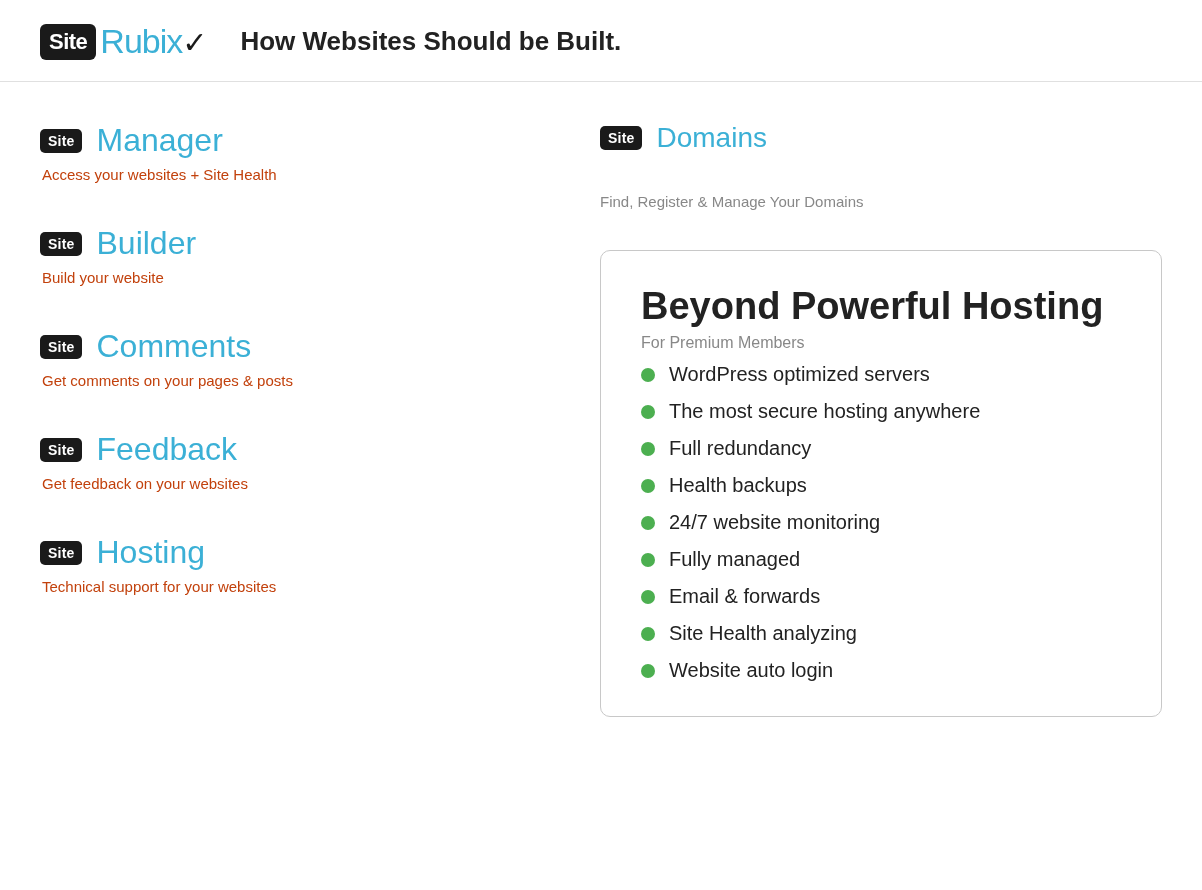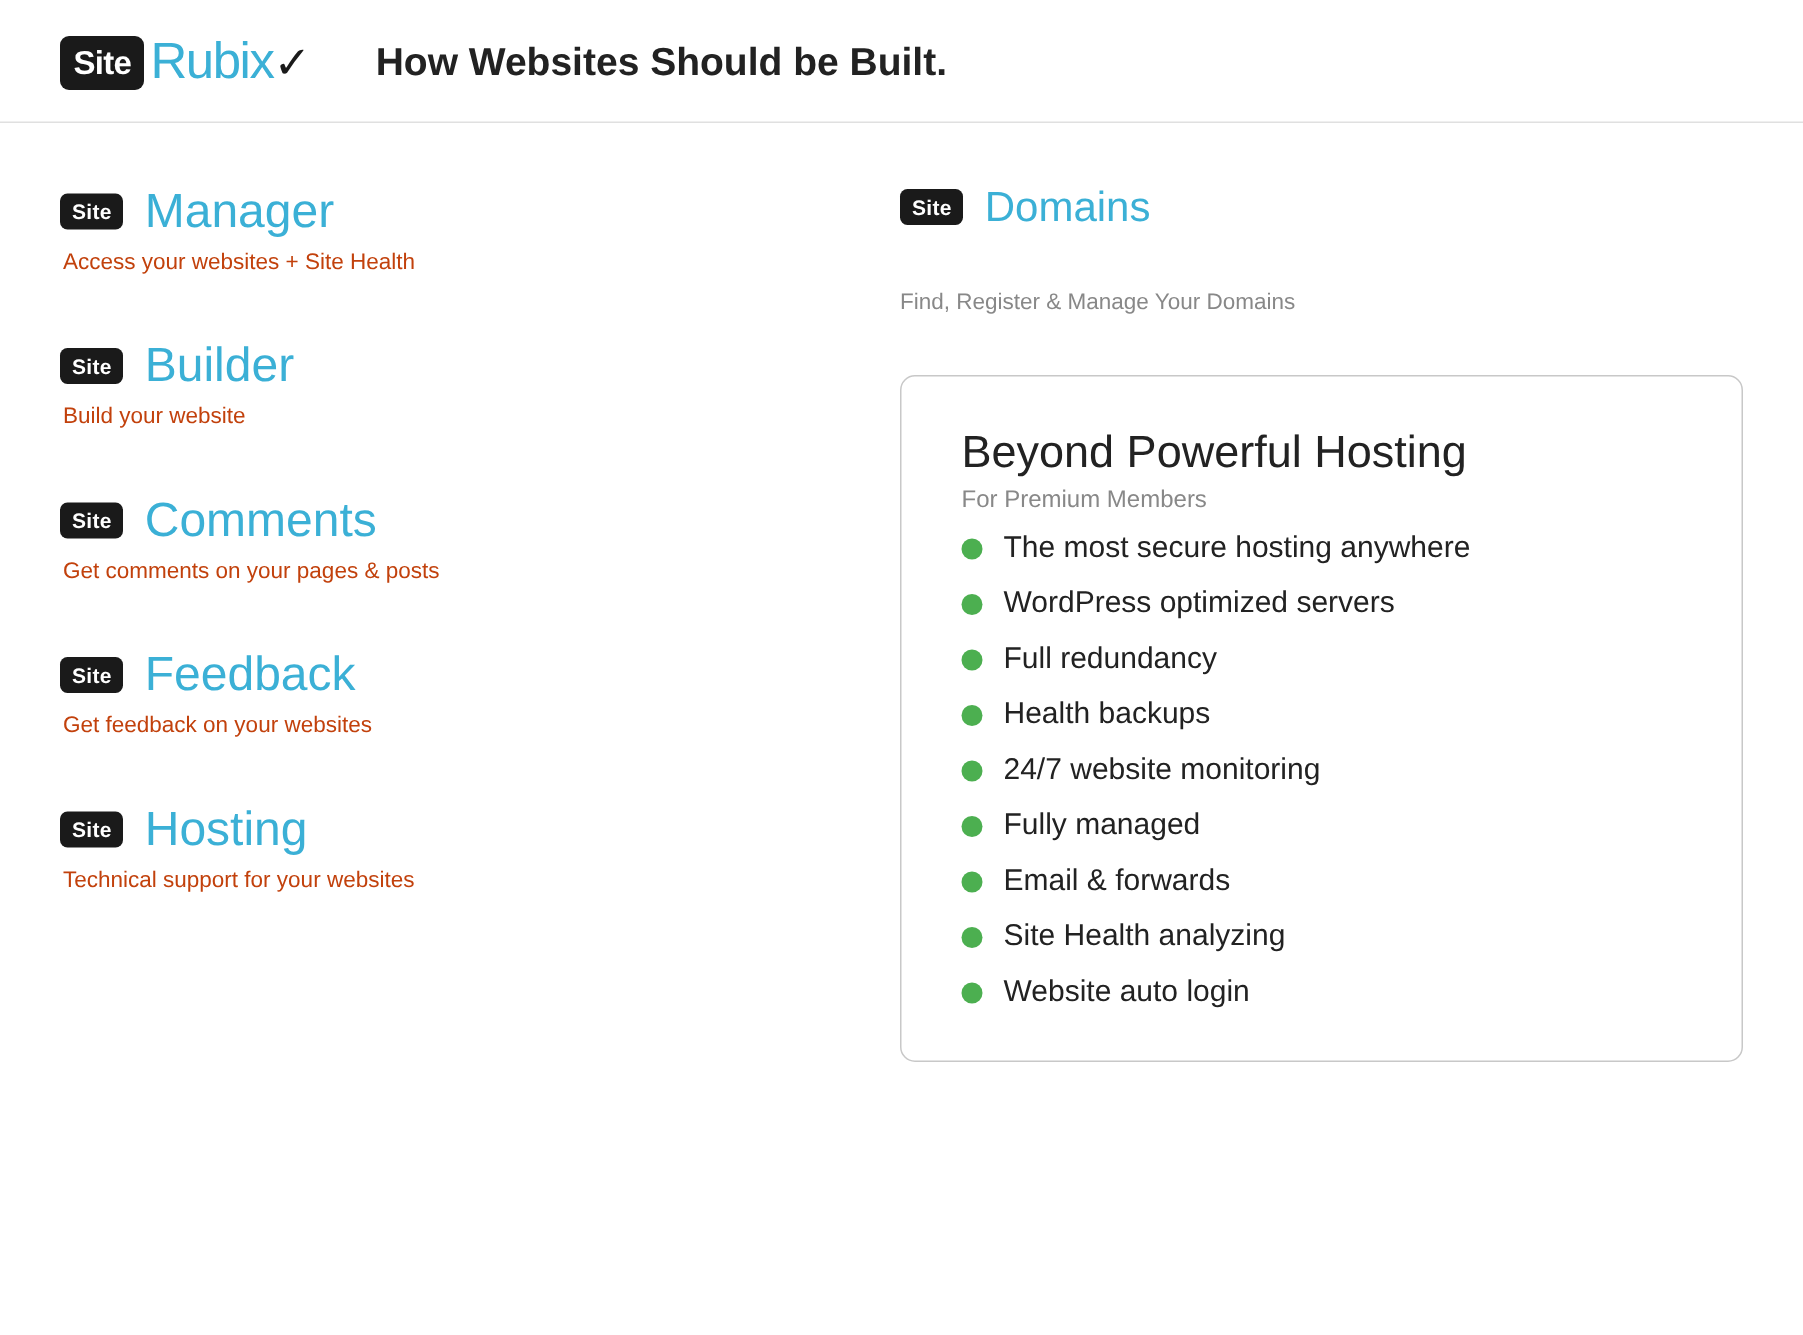--- a/index.html
+++ b/index.html
@@ -41,21 +41,21 @@
       letter-spacing: -1px;
     }
     .logo-rubix .check-mark {
       color: #1a1a1a;
       font-size: 30px;
     }
     .header-tagline {
       font-size: 26px;
       font-weight: 700;
       color: #222;
-      margin-left: 22px;
+      margin-left: 12px;
     }
 
     
     .main {
       display: flex;
       padding: 40px 40px 40px 40px;
       gap: 0;
     }
 
     
@@ -140,22 +140,22 @@
 
     
     .hosting-card {
       border: 1.5px solid #c8c8c8;
       border-radius: 10px;
       padding: 34px 40px 34px 40px;
       background: #fff;
     }
 
     .hosting-card-title {
-      font-size: 30px;
-      font-weight: 400;
+      font-size: 38px;
+      font-weight: 700;
       color: #222;
       margin-bottom: 6px;
     }
 
     .hosting-card-subtitle {
       font-size: 16px;
       color: #888;
       margin-bottom: 11px;
     }
 
@@ -244,25 +244,25 @@
       <span class="domains-desc">Find, Register &amp; Manage Your Domains</span>
     </div>
 
     <div class="hosting-card">
       <div class="hosting-card-title">Beyond Powerful Hosting</div>
       <div class="hosting-card-subtitle">For Premium Members</div>
       <ul class="hosting-features">
 
       <li class="hosting-feature-item">
       <span class="green-dot"></span>
+      <span>WordPress optimized servers</span>
+    </li>
+          <li class="hosting-feature-item">
+      <span class="green-dot"></span>
       <span>The most secure hosting anywhere</span>
-    </li>
-          <li class="hosting-feature-item">
-      <span class="green-dot"></span>
-      <span>WordPress optimized servers</span>
     </li>
           <li class="hosting-feature-item">
       <span class="green-dot"></span>
       <span>Full redundancy</span>
     </li>
           <li class="hosting-feature-item">
       <span class="green-dot"></span>
       <span>Health backups</span>
     </li>
           <li class="hosting-feature-item">

